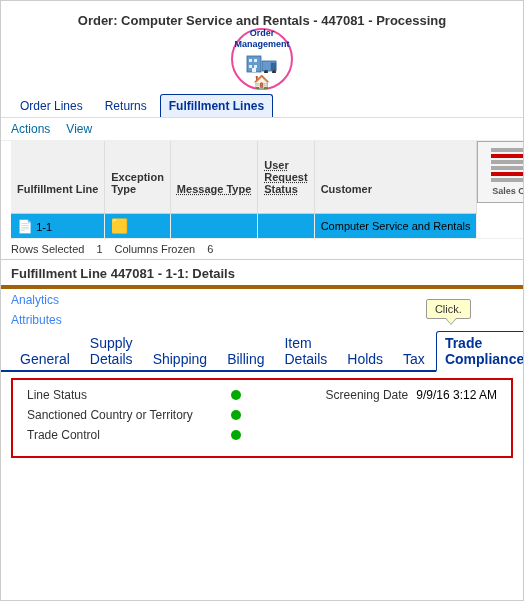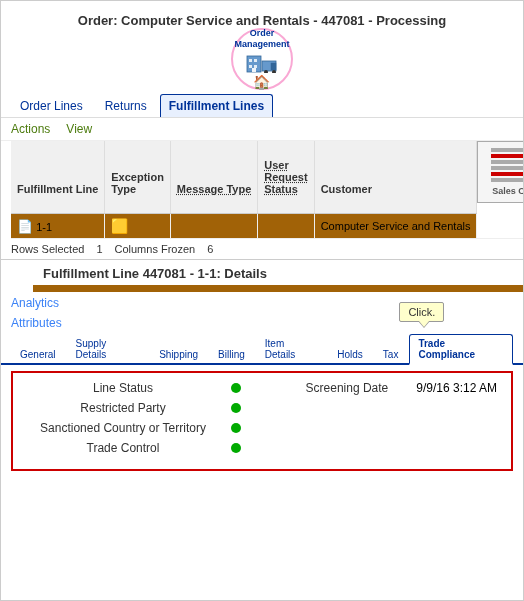--- a/index.html
+++ b/index.html
@@ -11,21 +11,21 @@
       min-height: 601px;
       border: 1px solid #ccc;
       overflow: hidden;
     }
 
     
     .order-mgmt-circle {
       width: 62px;
       height: 62px;
       border-radius: 50%;
-      border: 2px solid #f9a8d4;
+      border: 2px solid #ec4899;
       background: #fff;
       display: flex;
       flex-direction: column;
       align-items: center;
       justify-content: center;
       font-size: 9px;
       font-weight: bold;
       color: #003399;
       text-align: center;
       cursor: pointer;
@@ -64,21 +64,21 @@
 
     
     .toolbar {
       display: flex;
       gap: 16px;
       padding: 4px 10px;
       background: #fff;
       border-bottom: 1px solid #eee;
     }
     .toolbar-item {
-      color: #4d7c0f;
+      color: #0369a1;
       cursor: pointer;
       font-size: 12px;
     }
     table.grid {
       width: 100%;
       border-collapse: collapse;
       font-size: 11px;
     }
     table.grid th {
       background: #f0f0f0;
@@ -92,42 +92,41 @@
       white-space: nowrap;
     }
     table.grid td {
       padding: 4px 6px;
       border-bottom: 1px solid #eee;
       border-right: 1px solid #eee;
       vertical-align: middle;
       white-space: nowrap;
     }
     table.grid tr.selected td {
-      background: #a16207;
+      background: #0ea5e9;
     }
 
     
     .grid-footer {
       display: flex;
       gap: 12px;
       padding: 4px 10px;
       font-size: 11px;
       color: #333;
       border-bottom: 1px solid #ccc;
     }
 
     
     .details-header {
       padding: 6px 10px 4px;
       font-size: 13px;
       font-weight: bold;
       color: #333;
       background: #fff;
-      border-bottom: 7px solid #a16207;
-      margin-left: 32px;
+      border-bottom: 4px solid #a16207;
     }
 
     .section-label {
       font-weight: normal;
       font-size: 12px;
       color: #3b82f6;
       padding: 4px 10px 2px;
     }
 
     
@@ -136,21 +135,21 @@
       align-items: flex-end;
       padding: 2px 10px 0;
       background: #fff;
       border-bottom: 2px solid #003399;
       gap: 2px;
       position: relative;
     }
     .sub-tab {
       padding: 3px 8px;
       cursor: pointer;
-      font-size: 10px;
+      font-size: 14px;
       color: #003399;
       border: 1px solid transparent;
       border-bottom: none;
       background: #fff;
     }
     .sub-tab.active {
       background: #fff;
       border-color: #003399;
       border-bottom: 2px solid #fff;
       margin-bottom: -2px;
@@ -204,21 +203,21 @@
       background: #fff;
     }
     .trade-row {
       display: flex;
       align-items: center;
       margin-bottom: 6px;
       font-size: 12px;
     }
     .trade-label {
       min-width: 200px;
-      text-align: center;
+      text-align: left;
       padding-right: 8px;
       color: #333;
     }
     .green-dot {
       display: inline-block;
       width: 10px;
       height: 10px;
       border-radius: 50%;
       background: #00aa00;
       margin-left: 4px;
@@ -348,27 +347,23 @@
     </div>
   </div>
 
   <div class="trade-panel">
 
     <div class="trade-row">
       <span class="trade-label">Line Status</span>
       <span class="green-dot"></span>
       <span style="flex:1;"></span>
       <span class="trade-label" style="min-width:auto;text-align:center;">Screening Date</span>
-      <span style="margin-left:20px;">9/9/16 3:12 AM</span>
-    </div>
-
-    <div class="trade-row">
-      <span class="trade-label">Restricted Party</span>
-      <span class="green-dot"></span>
-    </div>
+      <span style="margin-left:0;">9/9/16 3:12 AM</span>
+    </div>
+
 
     <div class="trade-row">
       <span class="trade-label">Sanctioned Country or Territory</span>
       <span class="green-dot"></span>
     </div>
 
     <div class="trade-row">
       <span class="trade-label">Trade Control</span>
       <span class="green-dot"></span>
     </div>

